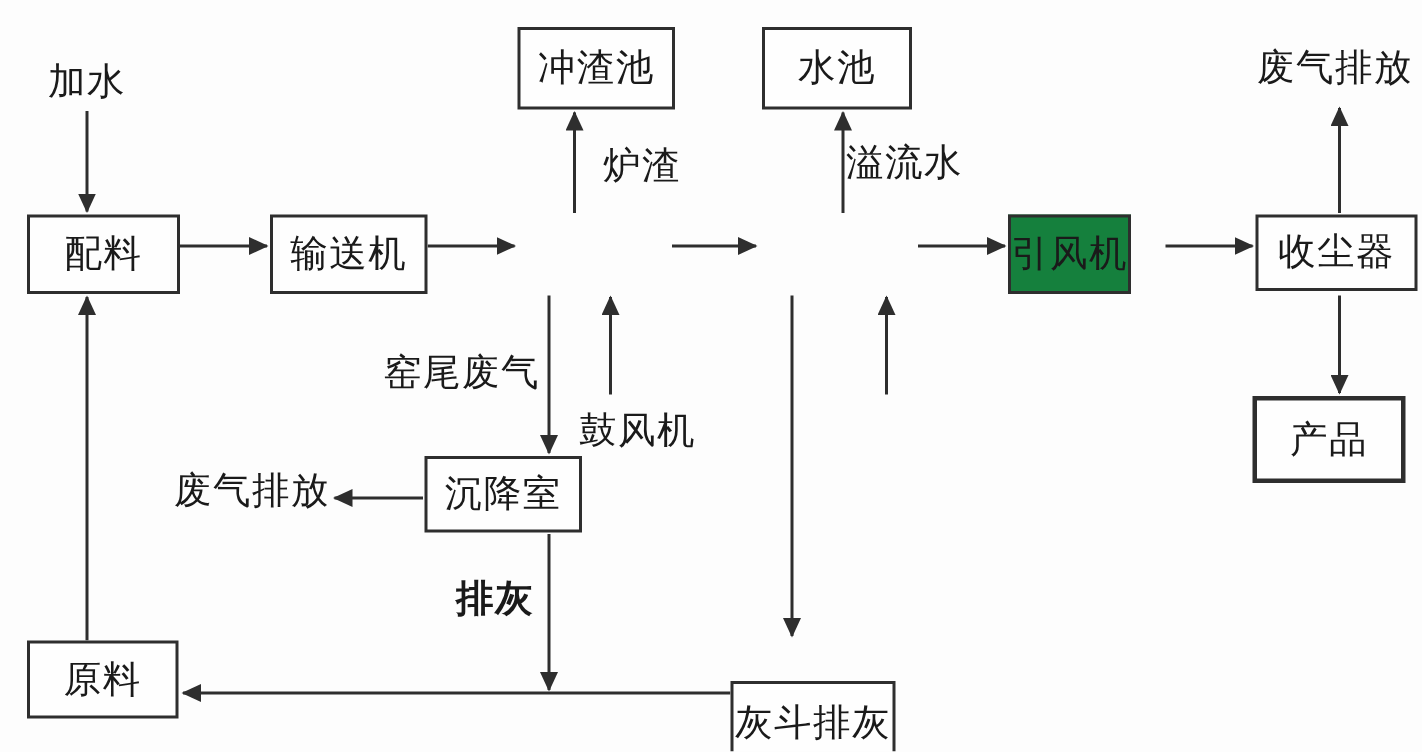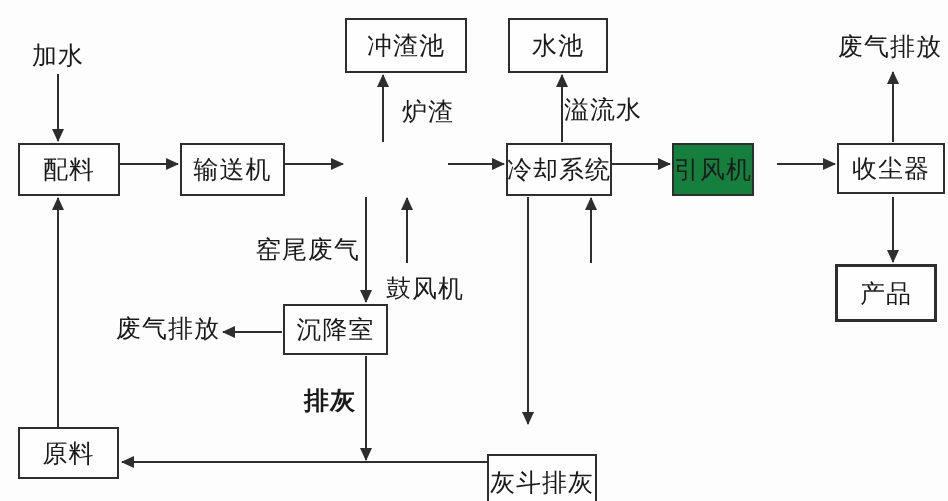--- a/index.html
+++ b/index.html
@@ -73,30 +73,27 @@
       <line x1="282" y1="332" x2="223" y2="332" stroke="#2e2e2e" stroke-width="2" marker-end="url(#arrowhead)"></line>
       <line x1="366" y1="356" x2="366" y2="460" stroke="#2e2e2e" stroke-width="2" marker-end="url(#arrowhead)"></line>
       <line x1="487" y1="462" x2="122" y2="462" stroke="#2e2e2e" stroke-width="2" marker-end="url(#arrowhead)"></line>
     </svg>
     <div class="node" style="left: 18px; top: 143px; width: 102px; height: 53px; border-color: rgb(46, 46, 46); background: rgb(254, 254, 254);">
       <span>配料</span>
     </div>
     <div class="node" style="left: 180px; top: 143px; width: 105px; height: 53px; border-color: rgb(46, 46, 46); background: rgb(254, 254, 254);">
       <span>输送机</span>
     </div>
-    <div class="node" style="left: 506px; top: 143px; width: 106px; height: 53px; border-color: rgb(46, 46, 46); background: rgb(254, 254, 254);">
-      <span>冷却系统</span>
-    </div>
     <div class="node" style="left: 672px; top: 143px; width: 82px; height: 53px; border-color: rgb(46, 46, 46); background: #15803d;">
       <span>引风机</span>
     </div>
     <div class="node" style="left: 837px; top: 143px; width: 108px; height: 51px; border-color: rgb(46, 46, 46); background: rgb(254, 254, 254);">
       <span>收尘器</span>
     </div>
-    <div class="node" style="left: 345px; top: 18px; width: 122px; height: 55px; border-color: rgb(46, 46, 46); background: rgb(254, 254, 254);">
+    <div class="node" style="left: 345px; top: 18px; width: 105px; height: 55px; border-color: rgb(46, 46, 46); background: rgb(254, 254, 254);">
       <span>冲渣池</span>
     </div>
     <div class="node" style="left: 508px; top: 18px; width: 100px; height: 55px; border-color: rgb(46, 46, 46); background: rgb(254, 254, 254);">
       <span>水池</span>
     </div>
     <div class="node" style="left: 835px; top: 264px; width: 102px; height: 58px; border-color: rgb(46, 46, 46); background: rgb(254, 254, 254); border-width: 3px;">
       <span>产品</span>
     </div>
     <div class="node" style="left: 283px; top: 304px; width: 105px; height: 51px; border-color: rgb(46, 46, 46); background: rgb(254, 254, 254);">
       <span>沉降室</span>

